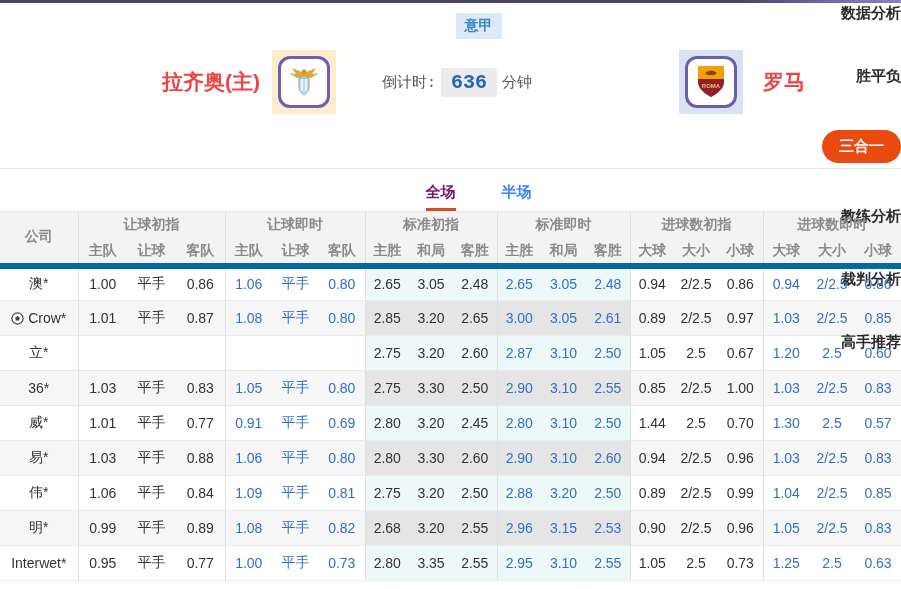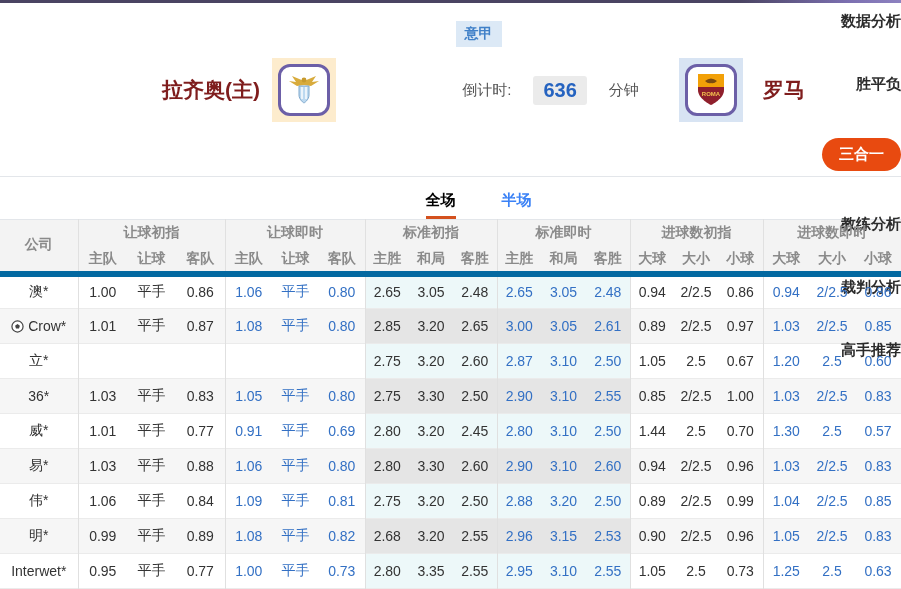--- a/index.html
+++ b/index.html
@@ -3,51 +3,51 @@
 <meta charset="utf-8">
 <style>
   * { margin:0; padding:0; box-sizing:border-box; }
   html,body { width:901px; height:589px; overflow:hidden; background:#fff;
     font-family:"Liberation Sans","DejaVu Sans",sans-serif; color:#333; }
   .topline { height:3px; background:linear-gradient(90deg,#4a4462 0%,#4a4462 82%,#7b6fb0 94%,#8d82c0 100%); }
 
   
   .infobar-wrap { display:flex; justify-content:center; margin-top:10px; }
   .infobar { display:flex; align-items:center; font-size:14px; transform:translateX(28px); }
-  .league-chip { background:#dce9f6; color:#4080c8; padding:4px 9px; font-weight:bold;margin-top:8px; }
+  .league-chip { background:#dce9f6; color:#4080c8; padding:4px 9px; font-weight:bold; }
   .info-text { background:#ececec; color:#222; font-weight:bold; padding:4px 14px 4px 10px; }
   .info-text .sep { display:inline-block; width:14px; }
 
   
   .teams { display:grid; grid-template-columns: 240px 70px 1fr 70px 120px;
     align-items:center; height:86px; padding:0 32px; }
-  .team-name { font-size:21px; font-weight:bold; color:#7f1d1d; }
+  .team-name { font-size:21px; font-weight:bold; color:#ef4444; }
   .home-name { text-align:right; padding-right:12px; }
   .away-name { text-align:left; padding-left:14px; }
   .badge-outer { width:64px; height:64px; display:flex; align-items:center; justify-content:center; }
   .badge-outer.home { background:#fdeccd; }
   .badge-outer.away { background:#d8e4f3; }
   .badge-inner { width:52px; height:52px; background:#fff; border:3px solid #6c5fa7;
     border-radius:12px; display:flex; align-items:center; justify-content:center; }
-  .countdown { display:flex; align-items:center; justify-content:center; gap:22px;
-    font-size:15px; color:#555; transform:translateX(40px); }
+  .countdown { display:flex; align-items:center; justify-content:flex-start; gap:5px;
+    font-size:15px; color:#555; transform:translateX(40px);font-family:Liberation Mono, monospace; }
   .countdown-value { background:#ebebeb; color:#2563c0; font-size:20px; font-weight:bold;
     padding:3px 10px; border-radius:3px; }
 
   
   .tabbar { display:flex; justify-content:center; align-items:flex-end; gap:44px;
     height:44px; border-bottom:1px solid #e3e6ea;flex-direction:column; }
   .tab { font-size:15px; font-weight:bold; color:#2b2b2b; cursor:pointer; }
   .tab.active { background:#e84a10; color:#fff; padding:7px 17px; border-radius:17px;font-family:Liberation Mono, monospace; }
 
   
   .subtabbar { display:flex; justify-content:center; gap:46px; padding-top:14px;
     height:42px; transform:translateX(28px); }
   .subtab { font-size:15px; font-weight:bold; color:#3b82f6; padding-bottom:8px; cursor:pointer; }
-  .subtab.active { color:#000000; border-bottom:3px solid #d4511e; }
+  .subtab.active { color:#701a75; border-bottom:3px solid #d4511e; }
 
   
   table.odds { width:901px; border-collapse:collapse; table-layout:fixed; font-size:14px; }
   .odds th { background:#f3f3f3; color:#8a8a8a; font-weight:bold; height:27px; }
   .odds td { height:35px; text-align:center; color:#333; }
   .odds tr.datarow { border-bottom:1px solid #ebebeb; }
   .odds thead tr:first-child { border-top:1px solid #e3e6ea; }
   .odds thead { border-bottom:6px solid #0369a1; }
   .odds .gstart { border-left:1px solid #e0e0e0; }
   .odds tr.even td { background:#f6f6f6; }

